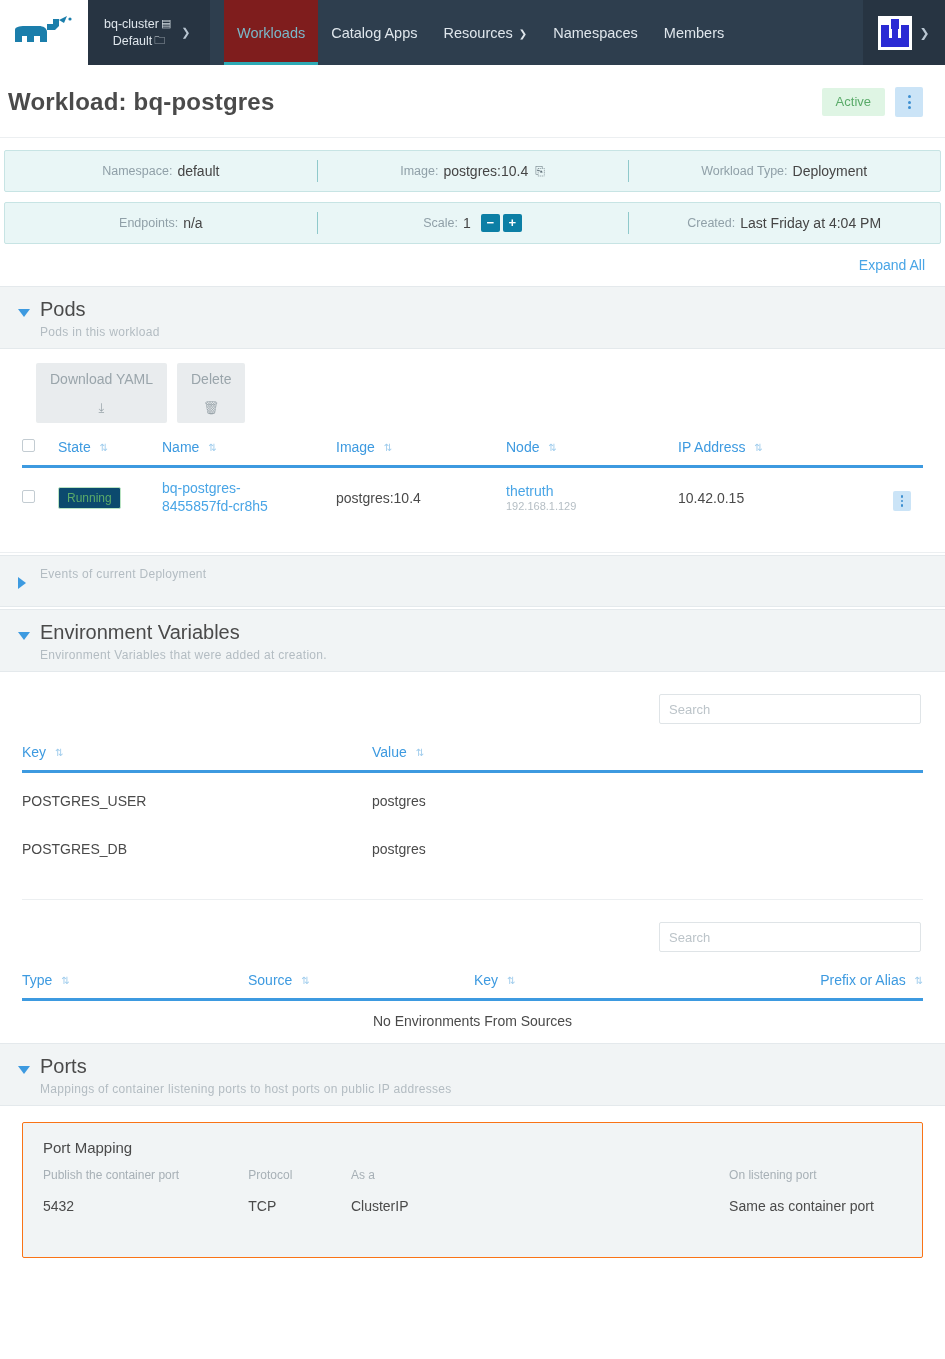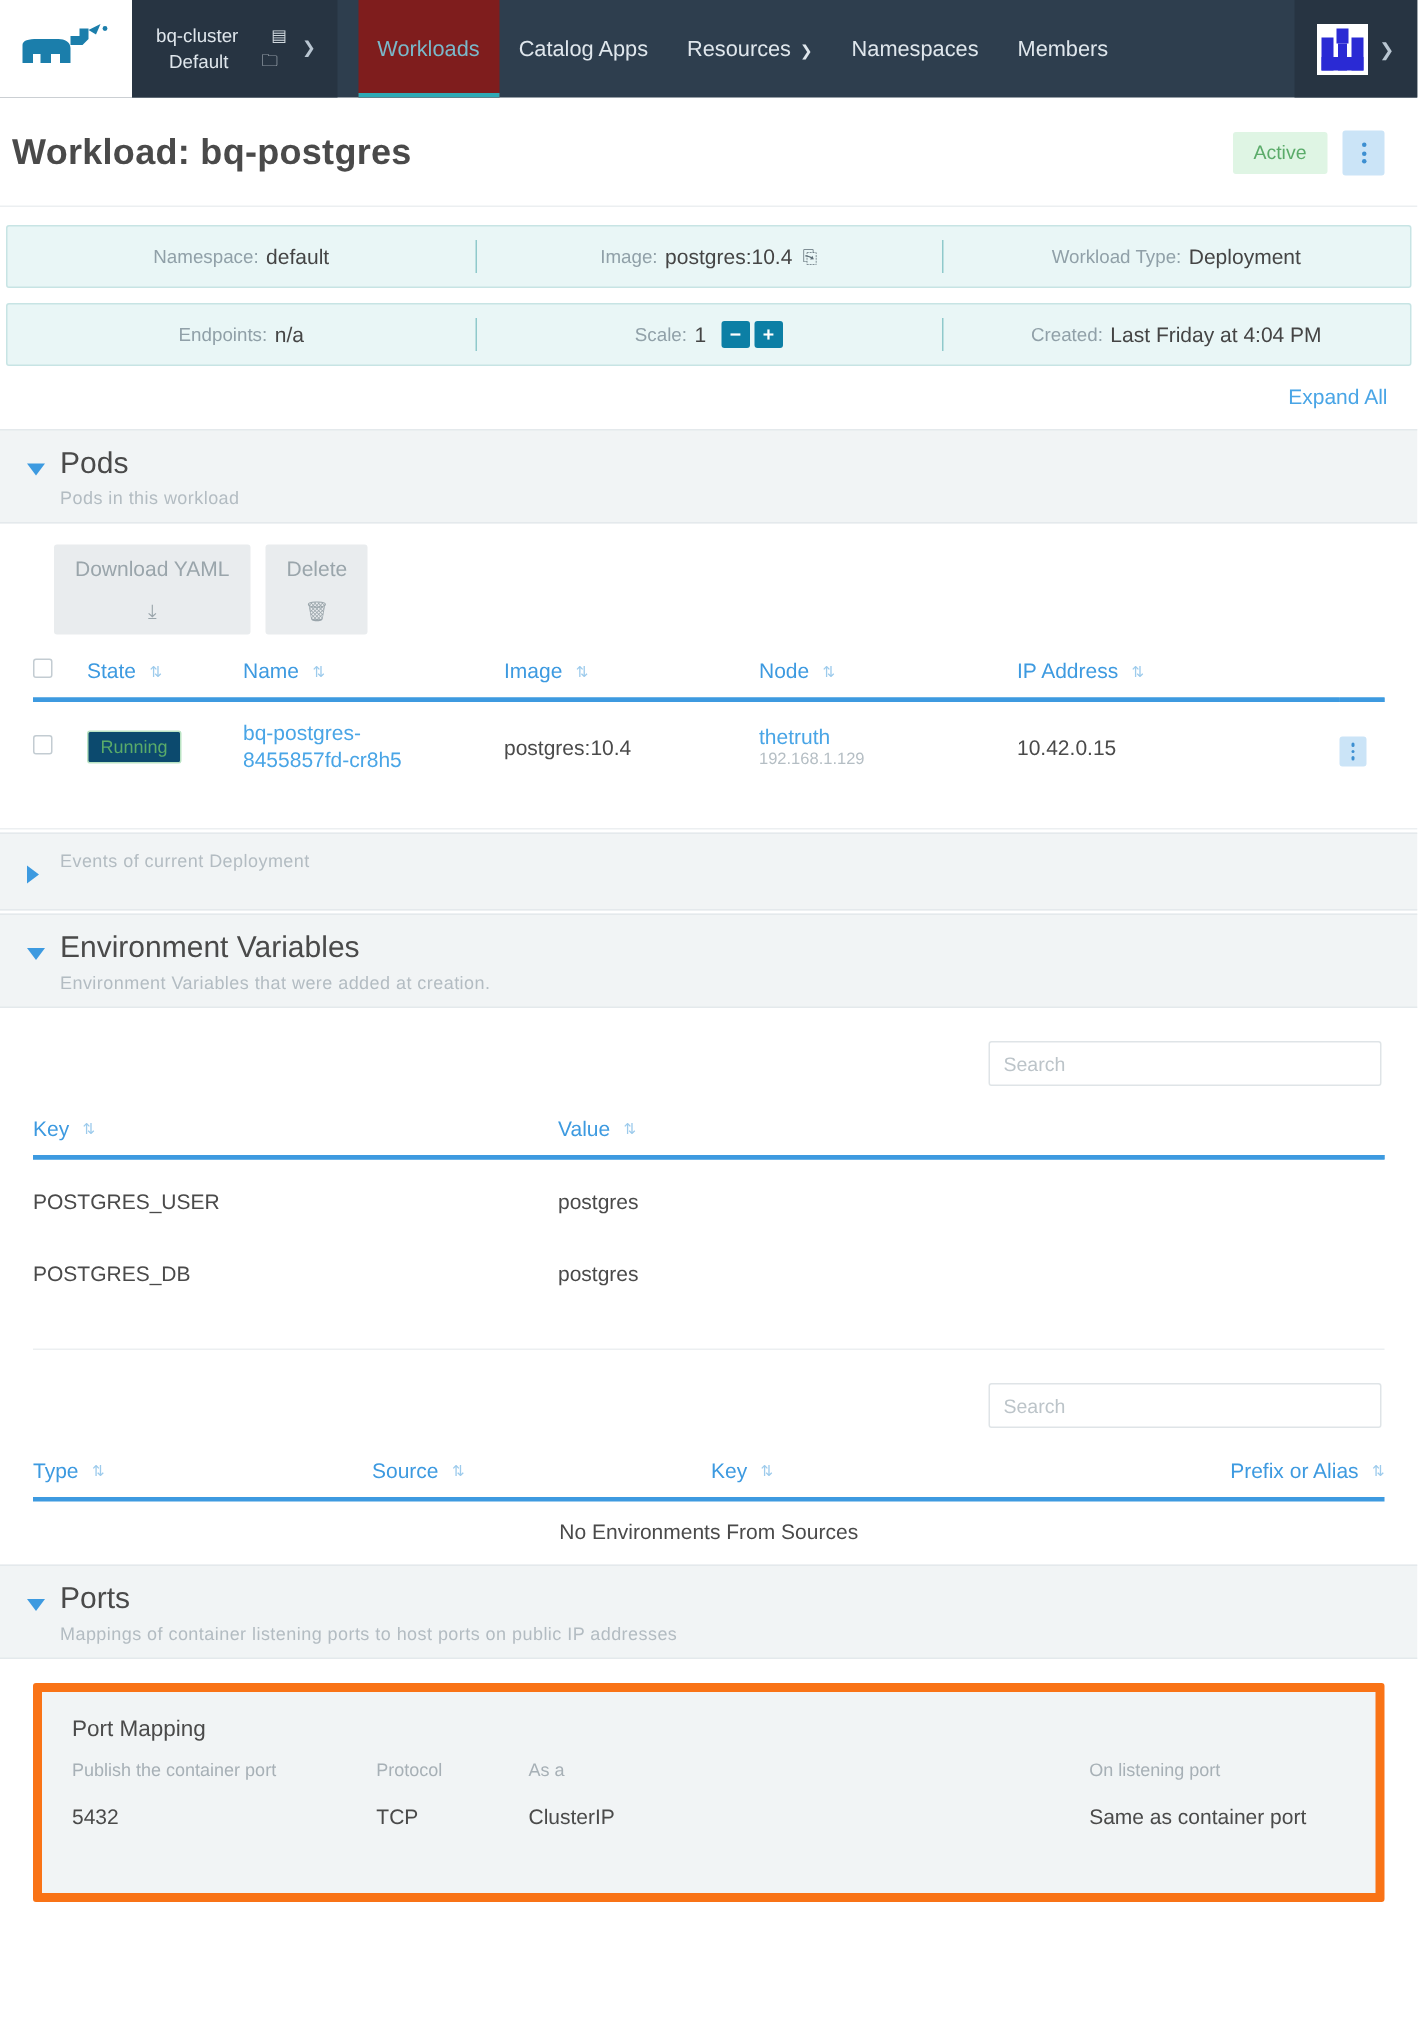--- a/index.html
+++ b/index.html
@@ -37,22 +37,21 @@
     padding: 0 14px 0 16px;
     min-width: 122px;
     height: 65px;
   }
   .cluster-text { line-height: 1.35; }
   .cluster-line {
     color: #dfe6ec;
     font-size: 12.5px;
     white-space: nowrap;
     display: flex;
-    align-items: center;
-    gap: 22px;
+    gap: 2px;
   }
   .cluster-line.second { justify-content: flex-end; padding-right: 6px; }
   .mini-ico { font-size: 11px; opacity: .92; }
   .cluster-caret {
     color: #b9c6d2;
     font-size: 11px;
     margin-left: 10px;
     line-height: 1;
   }
 
@@ -323,21 +322,21 @@
     color: #b3bcc2;
     font-size: 14px;
     padding: 26px 0 30px 0;
   }
   .divider-soft { height: 1px; background: #eceff1; margin: 30px 22px 0 22px; }
 
   
   .ports-body { padding: 16px 22px 26px 22px; }
   .port-card {
     background: #f1f4f5;
-    border: 6px solid #f97316;
+    border: 1px solid #f97316;
     border-radius: 2px;
     padding: 16px 20px 40px 20px;
   }
   .port-card-title { font-size: 15px; color: #4a4a4a; margin-bottom: 12px; }
   .port-tbl { width: 100%; }
   .port-tbl th {
     text-align: left;
     font-weight: 400;
     color: #a7b0b6;
     font-size: 12px;

